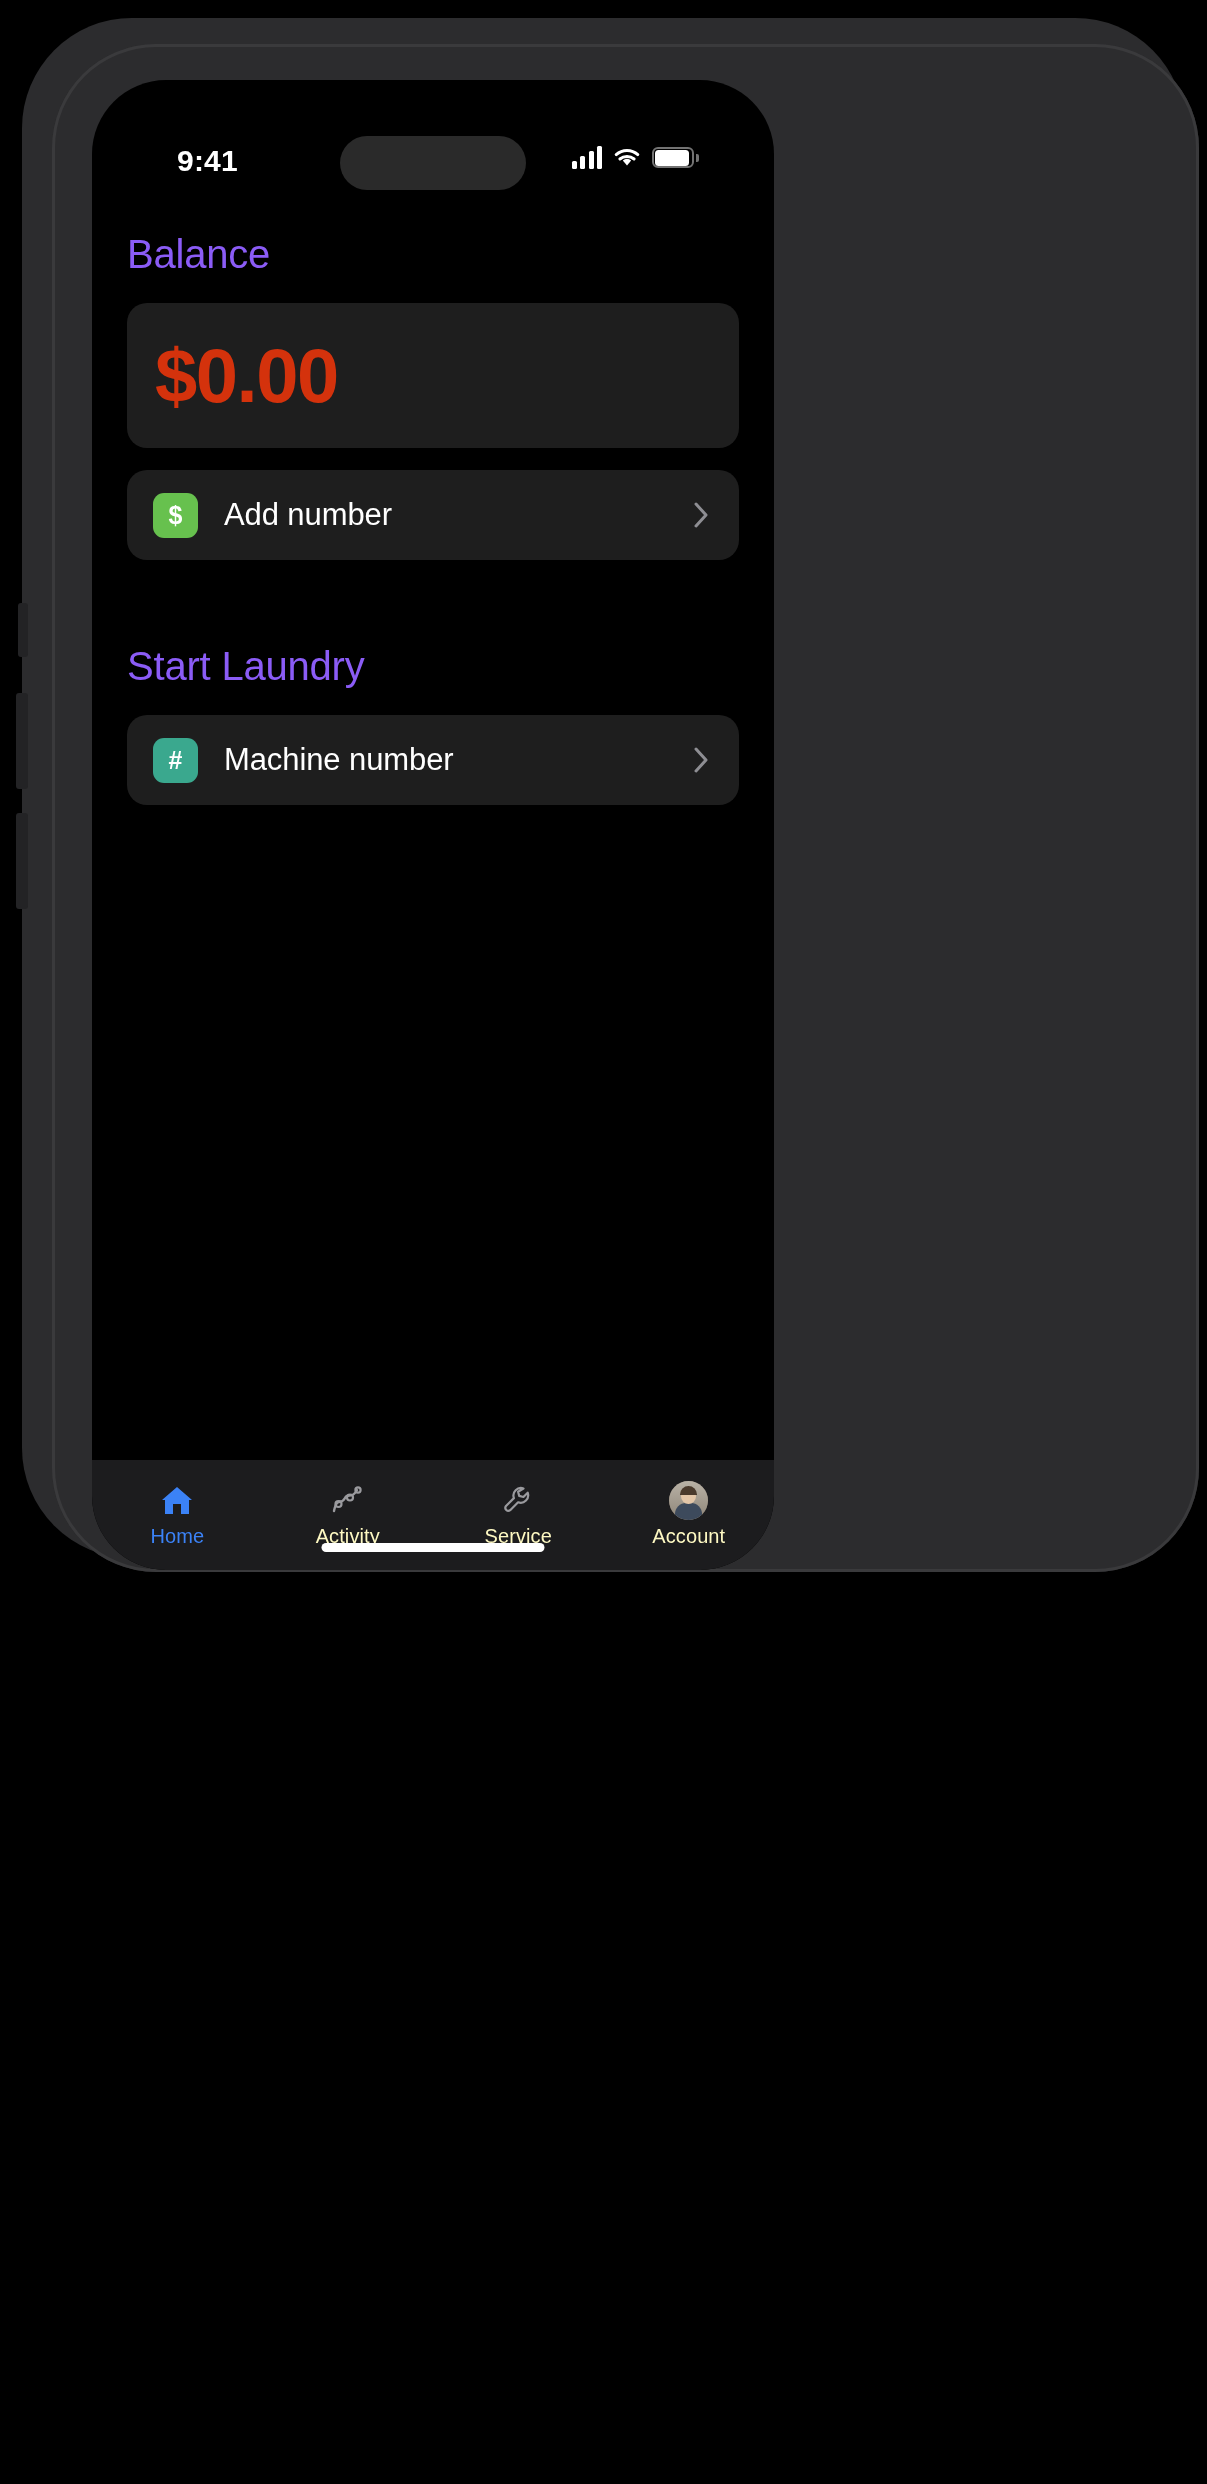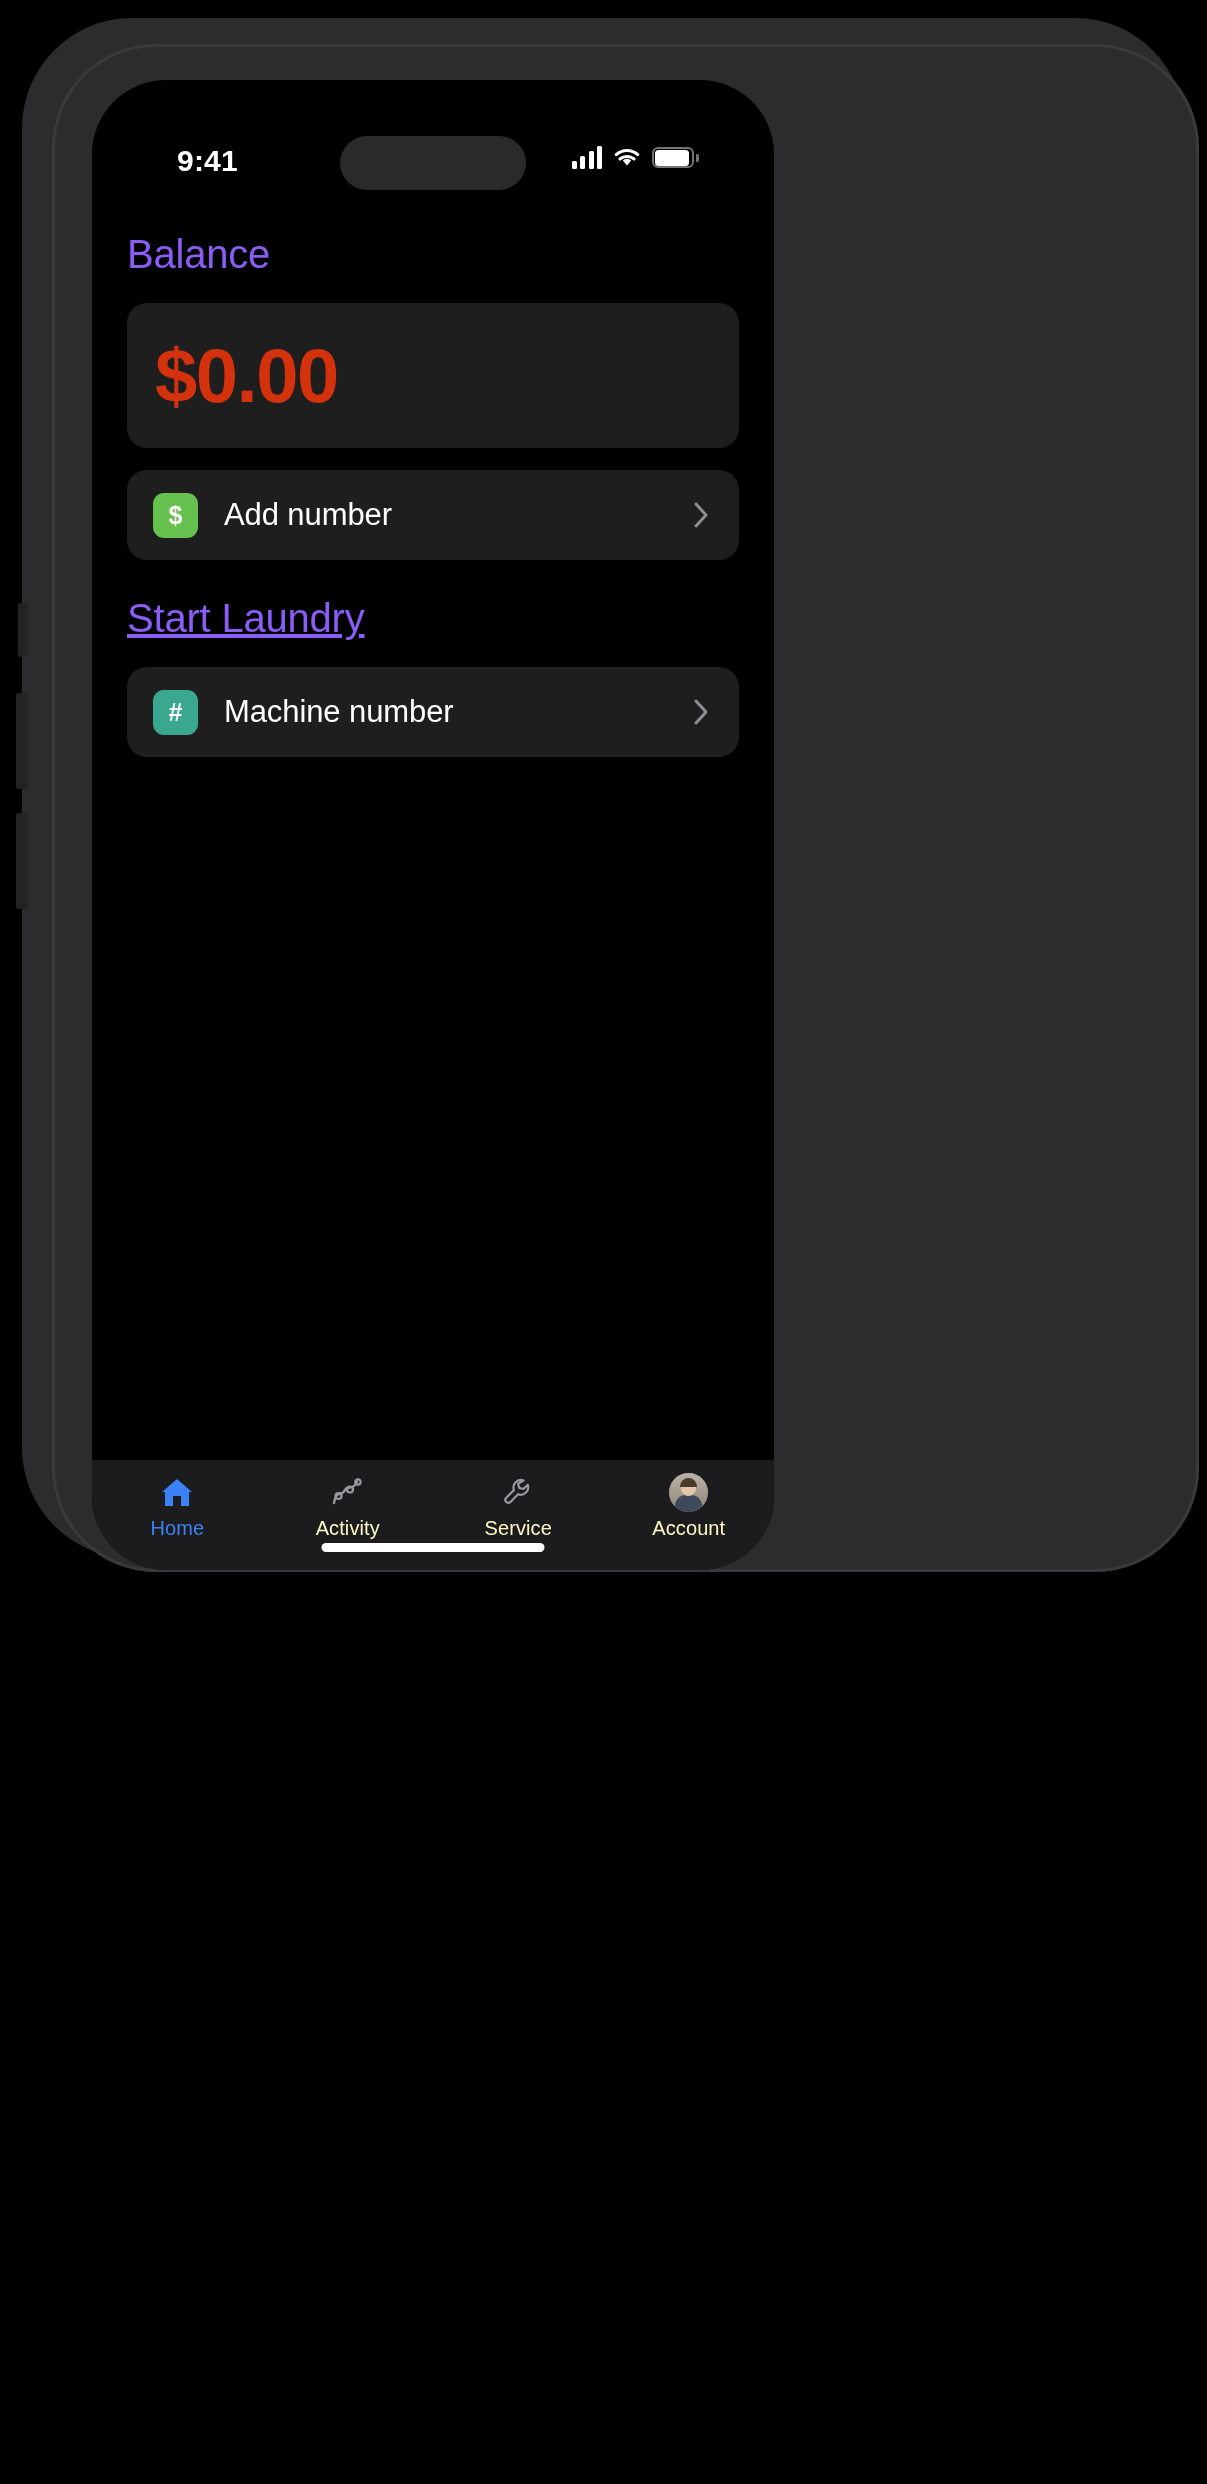--- a/index.html
+++ b/index.html
@@ -102,21 +102,21 @@
   .content { padding:0 35px; }
 
   .section-title {
     color:#8b5cf6;
     font-size:40px;
     font-weight:400;
     letter-spacing:-0.2px;
     margin-top:40px;
     margin-bottom:26px;
   }
-  .section-title.laundry { margin-top:36px;text-decoration:underline; }
+  .section-title.laundry { margin-top:84px; }
 
   .balance-card {
     background:#1e1e1e;
     border-radius:20px;
     height:145px;
     display:flex; align-items:center;
     padding-left:28px;
   }
   .balance-amount {
     color:#d4320c;
@@ -185,21 +185,21 @@
   
   .screen-inner {
     position:absolute; inset:0;
     display:flex; flex-direction:column;
   }
   .tab-bar {
     height:110px;
     background:#1c1c1e;
     display:flex;
     align-items:flex-start;
-    padding-top:14px;
+    padding-top:22px;
   }
   .tab {
     flex:1 1 0;
     display:flex; flex-direction:column;
     align-items:center; gap:7px;
   }
   .tab-icon {
     height:36px;
     display:flex; align-items:center; justify-content:center;
   }

